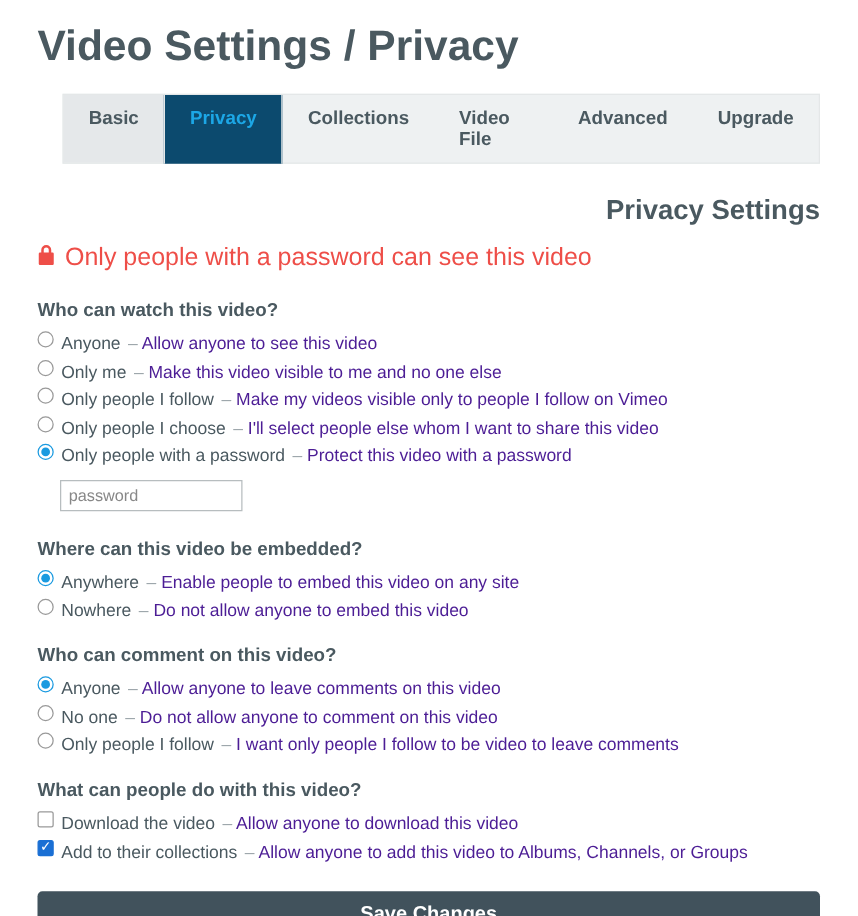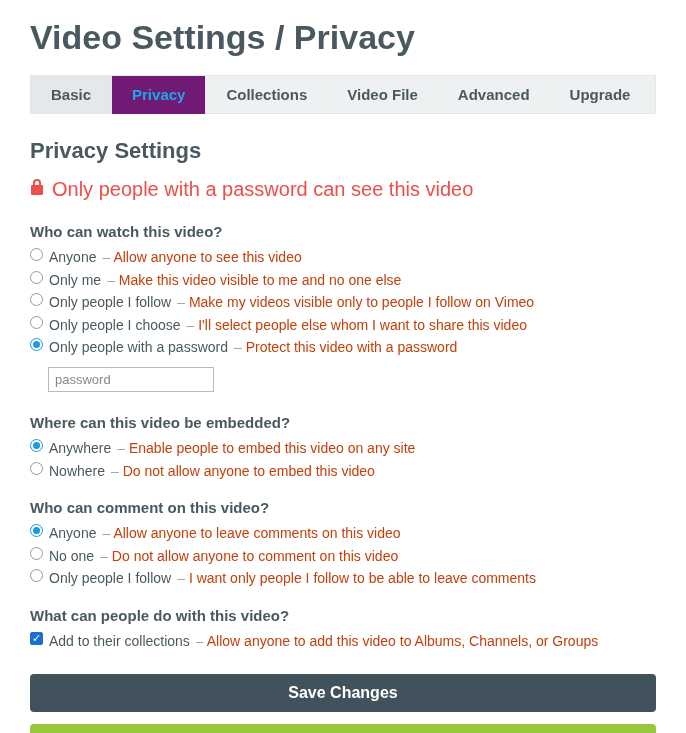--- a/index.html
+++ b/index.html
@@ -16,43 +16,45 @@
     font-size: 34px;
     font-weight: bold;
     color: #4a5960;
     margin: 8px 0 18px 0;
   }
   .tabs {
     display: flex;
     background: #eef1f2;
     border: 1px solid #e4e7e8;
     margin-bottom: 24px;
+    margin-left: 20px;
   }
   .tab {
     padding: 10px 20px;
     font-size: 15px;
     font-weight: bold;
     color: #4a5960;
     cursor: pointer;
   }
   .tab.inactive-first {
     background: #e5e8ea;
   }
   .tab.active {
-    background: #701a75;
+    background: #0c4a6e;
     color: #1ca7e6;
     border-left: 1px solid #e4e7e8;
     border-right: 1px solid #e4e7e8;
     margin-bottom: -1px;
   }
   h2 {
     font-size: 22px;
     font-weight: bold;
     color: #4a5960;
     margin-bottom: 14px;
+    text-align: right;
   }
   .status-line {
     color: #ee4e48;
     font-size: 20px;
     display: flex;
     align-items: flex-start;
     gap: 8px;
     margin-bottom: 22px;
   }
   .section-q {
@@ -94,25 +96,25 @@
     border-color: #1a6fd4;
   }
   .checkbox.checked::after {
     content: "✓";
     color: #fff;
     font-size: 11px;
     position: absolute;
     top: -2px; left: 1px;
   }
   .opt-label { color: #4a5960; }
-  .opt-desc { color: #c2410c; }
+  .opt-desc { color: #4c1d95; }
   .opt-desc::before { content: " – "; color: #9ea7ac; }
   .pw-input {
     margin: 6px 0 4px 18px;
-    width: 166px;
+    width: 146px;
     padding: 4px 6px;
     font-size: 13px;
     border: 1px solid #b7bdbf;
     background: #fff;
     color: #888;
   }
   .buttons {
     margin-top: 22px;
     display: flex;
     gap: 12px;
@@ -209,25 +211,30 @@
     <span class="opt-desc">Allow anyone to leave comments on this video</span>
   </div>
   <div class="opt-row">
     <span class="radio"></span>
     <span class="opt-label">No one</span>
     <span class="opt-desc">Do not allow anyone to comment on this video</span>
   </div>
   <div class="opt-row">
     <span class="radio"></span>
     <span class="opt-label">Only people I follow</span>
-    <span class="opt-desc">I want only people I follow to be able to leave comments</span>
+    <span class="opt-desc">I want only people I follow to be video to leave comments</span>
   </div>
 
   
   <div class="section-q">What can people do with this video?</div>
+  <div class="opt-row">
+    <span class="checkbox"></span>
+    <span class="opt-label">Download the video</span>
+    <span class="opt-desc">Allow anyone to download this video</span>
+  </div>
   <div class="opt-row">
     <span class="checkbox checked"></span>
     <span class="opt-label">Add to their collections</span>
     <span class="opt-desc">Allow anyone to add this video to Albums, Channels, or Groups</span>
   </div>
 
   <div class="buttons">
     <button class="btn btn-dark">Save Changes</button>
     <button class="btn btn-green">Return to Video</button>
   </div>

